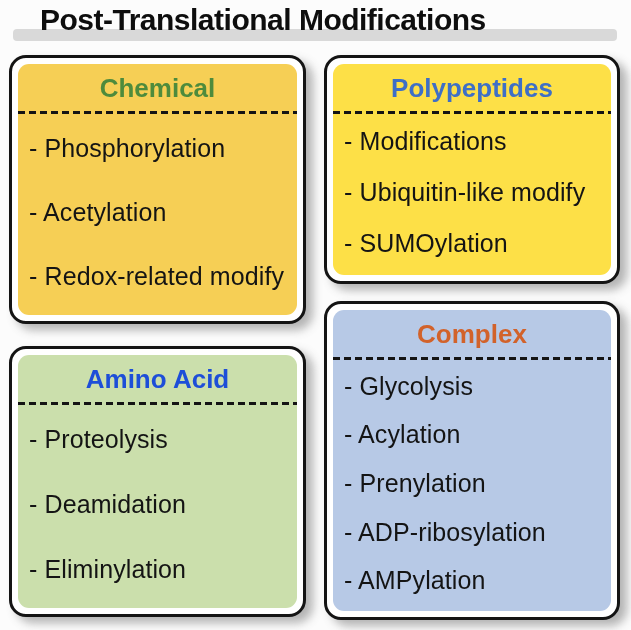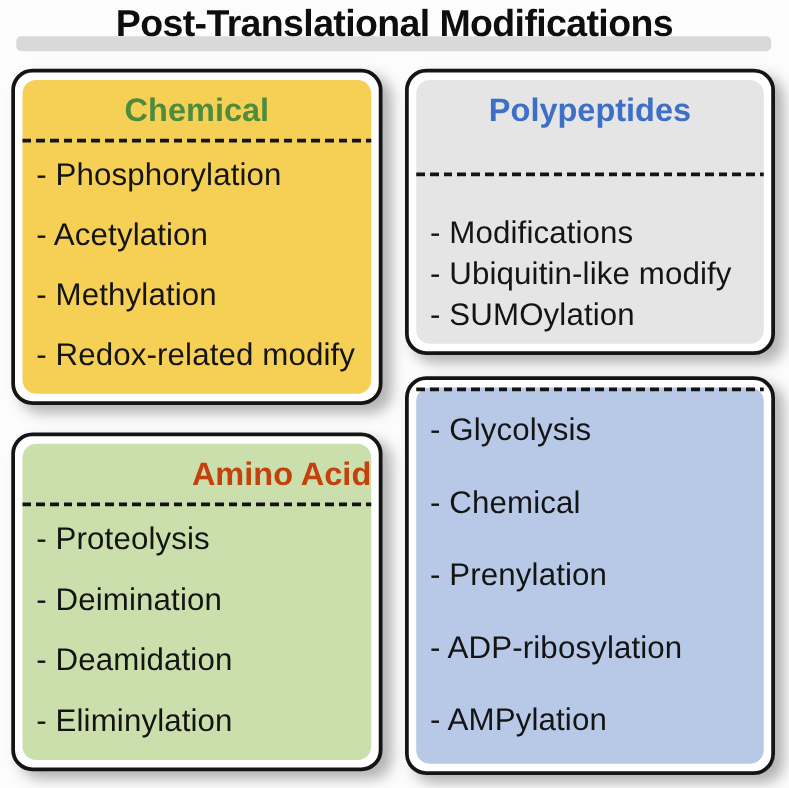--- a/index.html
+++ b/index.html
@@ -24,26 +24,27 @@
   .title-bar {
     position: absolute;
     top: 29px; left: 13px;
     width: 604px; height: 12px;
     border-radius: 4px;
   }
   h1.page-title {
     position: relative;
     margin: 0;
     padding-top: 3px;
-    text-align: center;
+    text-align: left;
     font-size: 30px;
     font-weight: bold;
     letter-spacing: -0.5px;
     color: #0e0e0e;
     z-index: 2;
+    padding-left: 40px;
   }
   
   .box {
     position: absolute;
     background: #ffffff;
     border: 3px solid #141414;
     border-radius: 17px;
     box-shadow: 7px 6px 10px rgba(90,90,90,0.45);
     box-sizing: border-box;
   }
@@ -96,58 +97,57 @@
 </div>
 
 <div class="box box-chemical">
   <div class="panel" style="background: rgb(246, 207, 85);">
     <div class="card-title" style="color: rgb(78, 139, 60);">Chemical</div>
     <div class="dash"></div>
     <ul class="items">
 
     <li class="item">- Phosphorylation</li>
         <li class="item">- Acetylation</li>
-        <li class="item">- Methylation</li>
         <li class="item">- Redox-related modify</li>
       </ul>
   </div>
 </div>
 
 <div class="box box-polypeptides">
-  <div class="panel" style="background: #e5e5e5; gap: 27px;">
+  <div class="panel" style="background: #fde047;">
     <div class="card-title" style="color: rgb(62, 111, 198);">Polypeptides</div>
     <div class="dash"></div>
     <ul class="items">
 
     <li class="item">- Modifications</li>
         <li class="item">- Ubiquitin-like modify</li>
         <li class="item">- SUMOylation</li>
       </ul>
   </div>
 </div>
 
 <div class="box box-aminoacid">
   <div class="panel" style="background: rgb(203, 223, 172);">
-    <div class="card-title" style="color: #c2410c; text-align: right;">Amino Acid</div>
+    <div class="card-title" style="color: #1d4ed8;">Amino Acid</div>
     <div class="dash"></div>
     <ul class="items">
 
     <li class="item">- Proteolysis</li>
-        <li class="item">- Deimination</li>
         <li class="item">- Deamidation</li>
         <li class="item">- Eliminylation</li>
       </ul>
   </div>
 </div>
 
 <div class="box box-complex">
   <div class="panel" style="background: rgb(183, 201, 230);">
+    <div class="card-title" style="color: rgb(210, 98, 42);">Complex</div>
     <div class="dash"></div>
     <ul class="items">
 
     <li class="item">- Glycolysis</li>
-        <li class="item">- Chemical</li>
+        <li class="item">- Acylation</li>
         <li class="item">- Prenylation</li>
         <li class="item">- ADP-ribosylation</li>
         <li class="item">- AMPylation</li>
       </ul>
   </div>
 </div>
 
 </body></html>

